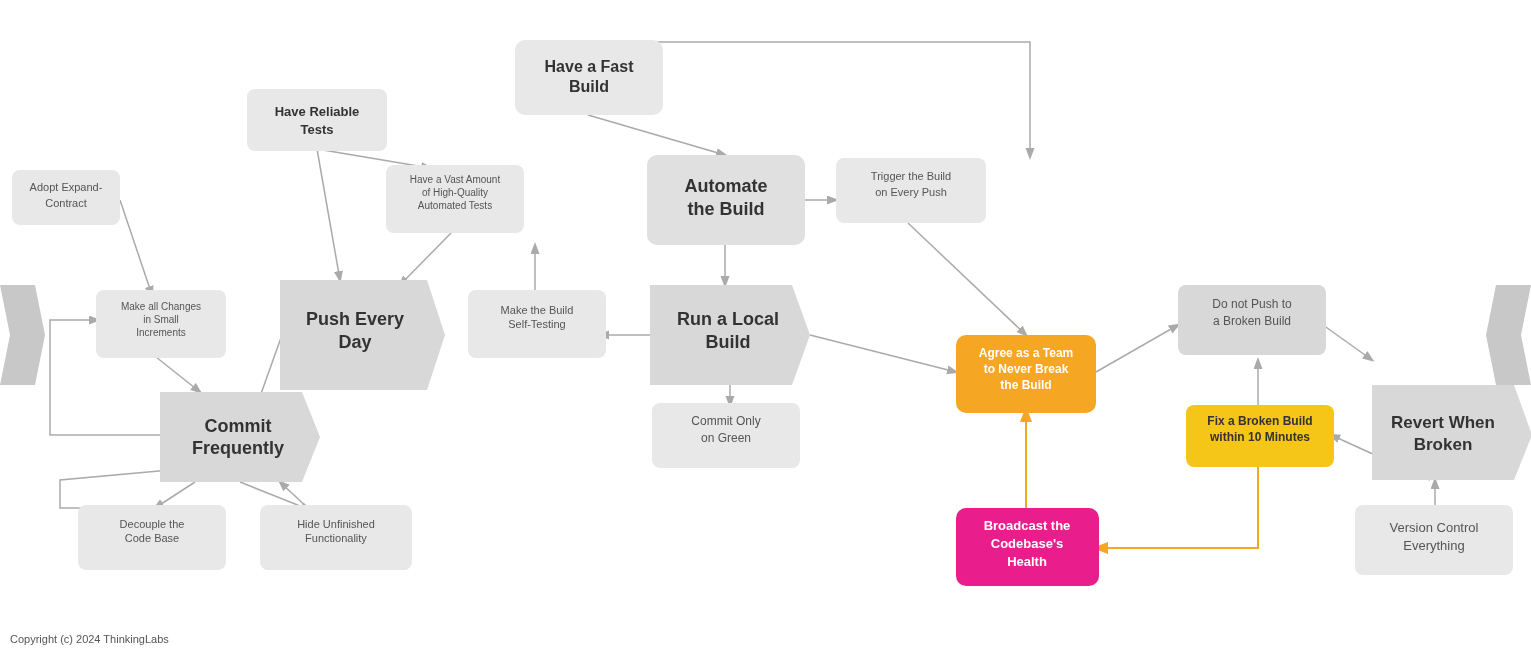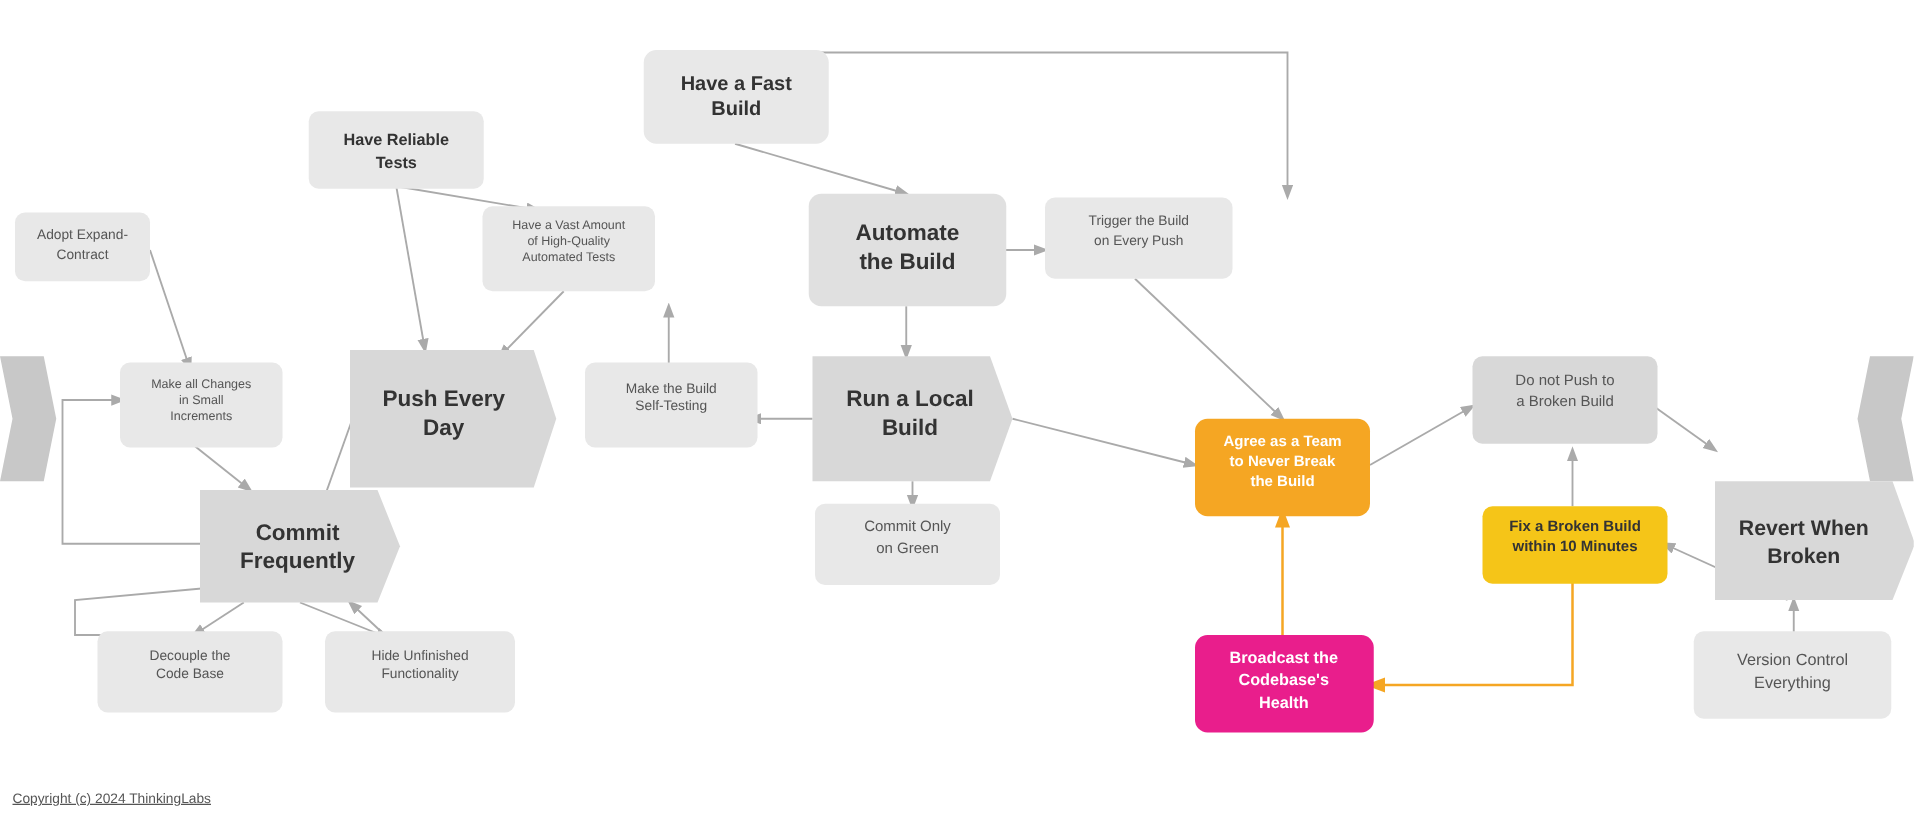--- a/index.html
+++ b/index.html
@@ -23,21 +23,20 @@
       top: 0; left: 0;
       width: 100%;
       height: 100%;
     }
     .copyright {
       position: absolute;
       bottom: 8px;
       left: 10px;
       font-size: 11px;
       color: #555;
-      text-decoration: underline;
     }
   </style>
 </head>
 <body>
 
 <div id="diagram-container">
   <svg id="main-svg" xmlns="http://www.w3.org/2000/svg">
 
     <line x1="588" y1="115" x2="725" y2="155" stroke="#aaa" stroke-width="1.5" marker-end="url(#arrow-gray)"></line>
 

